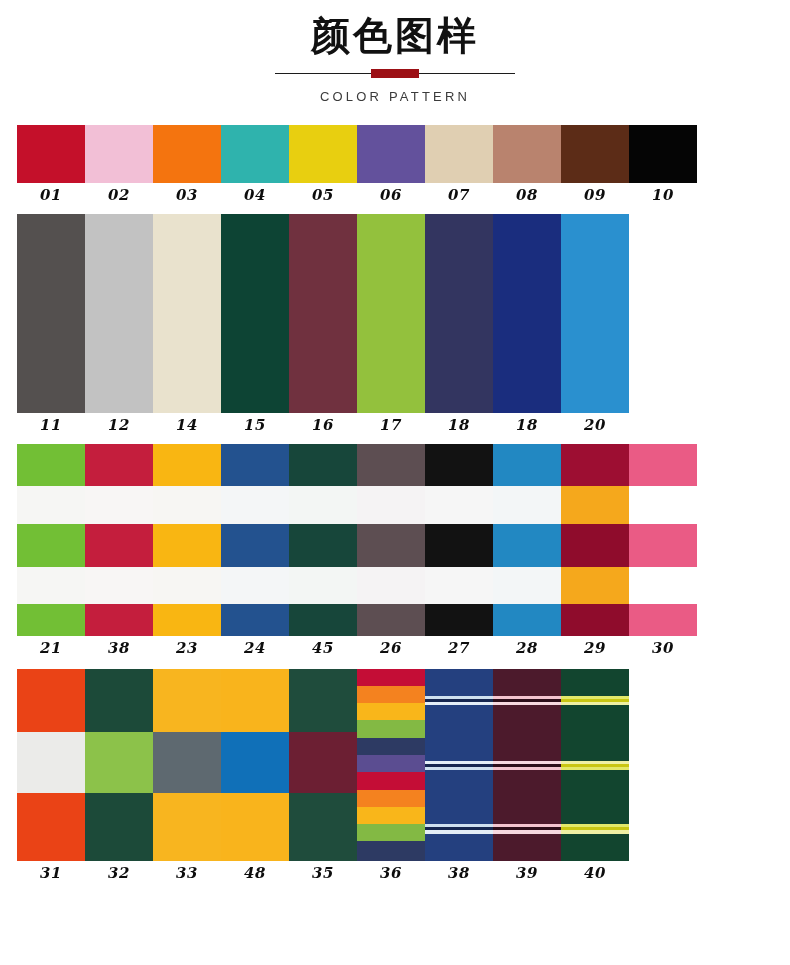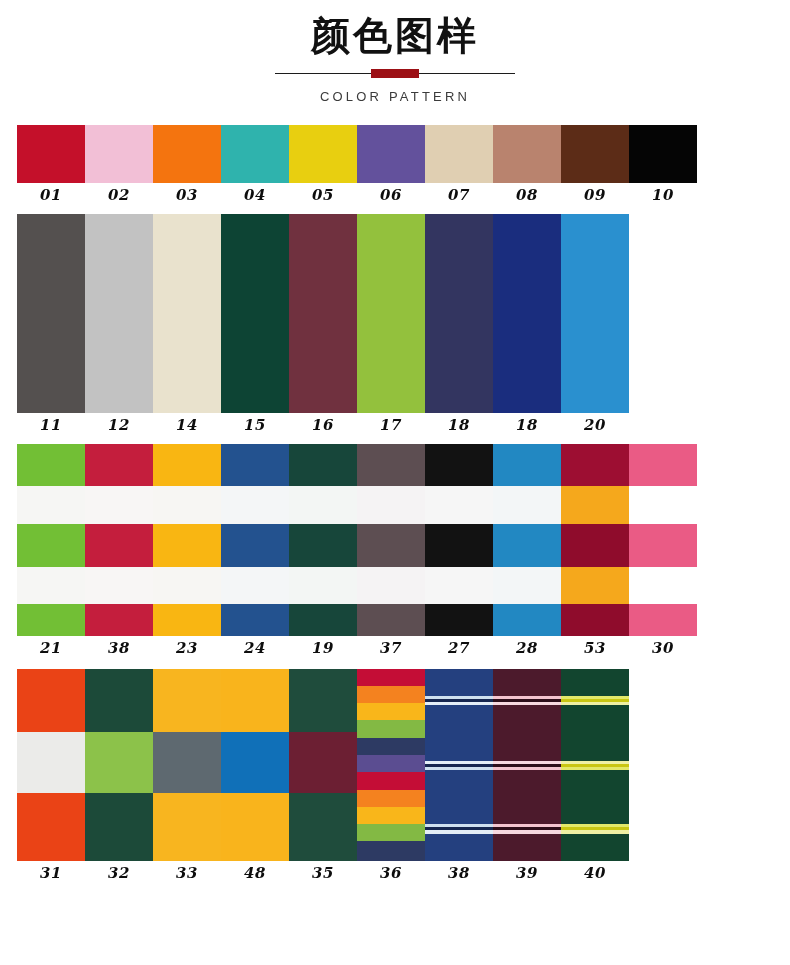--- a/index.html
+++ b/index.html
@@ -274,31 +274,31 @@
         <div class="label">24</div>
       </div>
       <div class="cell">
         <div class="swatch">
           <div class="band" style="background: rgb(23, 70, 58); height: 22.2222%;"></div>
           <div class="band" style="background: rgb(243, 246, 244); height: 19.6581%;"></div>
           <div class="band" style="background: rgb(23, 70, 58); height: 22.2222%;"></div>
           <div class="band" style="background: rgb(243, 246, 244); height: 19.6581%;"></div>
           <div class="band" style="background: rgb(23, 70, 58); height: 16.2393%;"></div>
         </div>
-        <div class="label">19</div>
+        <div class="label">45</div>
       </div>
       <div class="cell">
         <div class="swatch">
           <div class="band" style="background: rgb(93, 78, 82); height: 22.2222%;"></div>
           <div class="band" style="background: rgb(245, 243, 244); height: 19.6581%;"></div>
           <div class="band" style="background: rgb(93, 78, 82); height: 22.2222%;"></div>
           <div class="band" style="background: rgb(245, 243, 244); height: 19.6581%;"></div>
           <div class="band" style="background: rgb(93, 78, 82); height: 16.2393%;"></div>
         </div>
-        <div class="label">37</div>
+        <div class="label">26</div>
       </div>
       <div class="cell">
         <div class="swatch">
           <div class="band" style="background: rgb(18, 18, 18); height: 22.2222%;"></div>
           <div class="band" style="background: rgb(246, 246, 246); height: 19.6581%;"></div>
           <div class="band" style="background: rgb(18, 18, 18); height: 22.2222%;"></div>
           <div class="band" style="background: rgb(246, 246, 246); height: 19.6581%;"></div>
           <div class="band" style="background: rgb(18, 18, 18); height: 16.2393%;"></div>
         </div>
         <div class="label">27</div>
@@ -314,21 +314,21 @@
         <div class="label">28</div>
       </div>
       <div class="cell">
         <div class="swatch">
           <div class="band" style="background: rgb(157, 14, 50); height: 22.2222%;"></div>
           <div class="band" style="background: rgb(245, 168, 28); height: 19.6581%;"></div>
           <div class="band" style="background: rgb(143, 12, 44); height: 22.2222%;"></div>
           <div class="band" style="background: rgb(245, 168, 28); height: 19.6581%;"></div>
           <div class="band" style="background: rgb(143, 12, 44); height: 16.2393%;"></div>
         </div>
-        <div class="label">53</div>
+        <div class="label">29</div>
       </div>
       <div class="cell">
         <div class="swatch">
           <div class="band" style="background: rgb(234, 91, 133); height: 22.2222%;"></div>
           <div class="band" style="background: rgb(255, 255, 255); height: 19.6581%;"></div>
           <div class="band" style="background: rgb(234, 91, 133); height: 22.2222%;"></div>
           <div class="band" style="background: rgb(255, 255, 255); height: 19.6581%;"></div>
           <div class="band" style="background: rgb(234, 91, 133); height: 16.2393%;"></div>
         </div>
         <div class="label">30</div>

